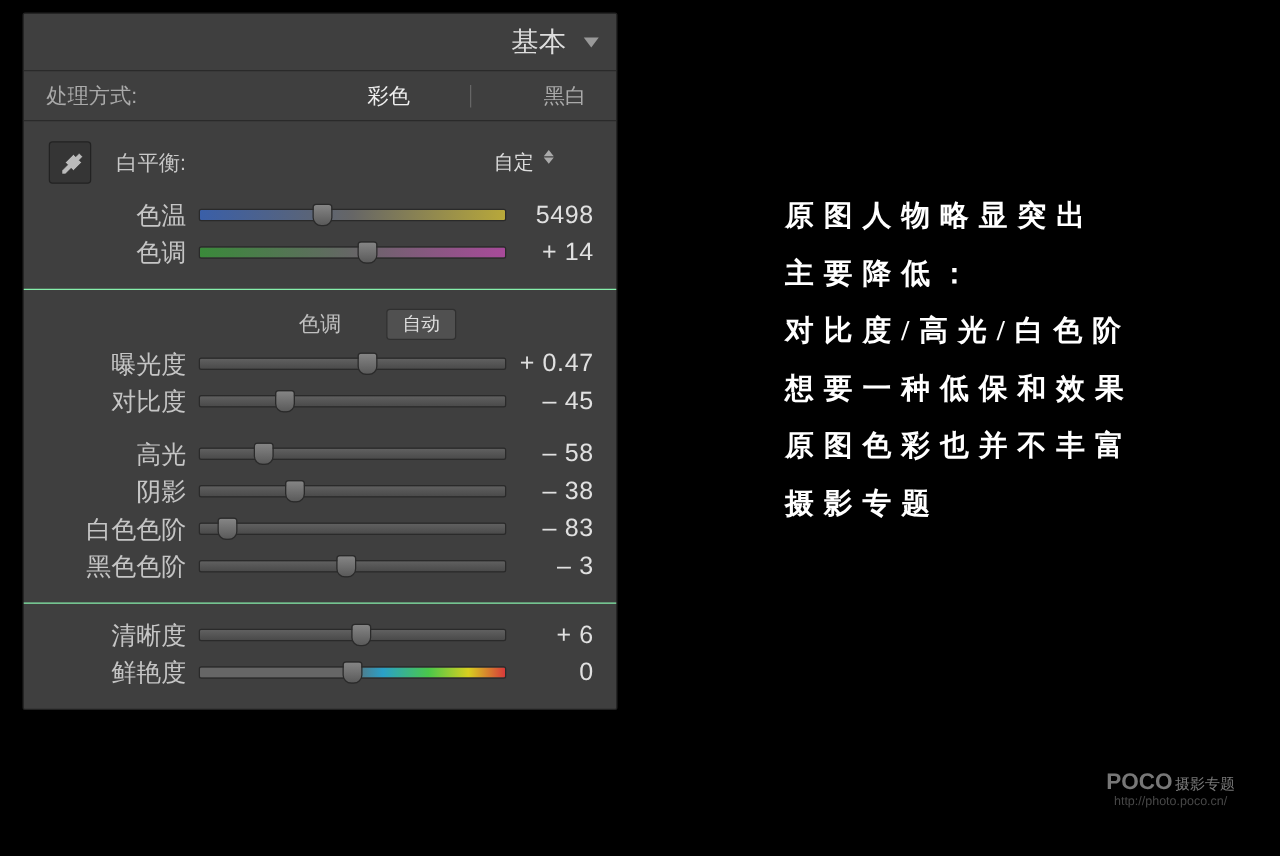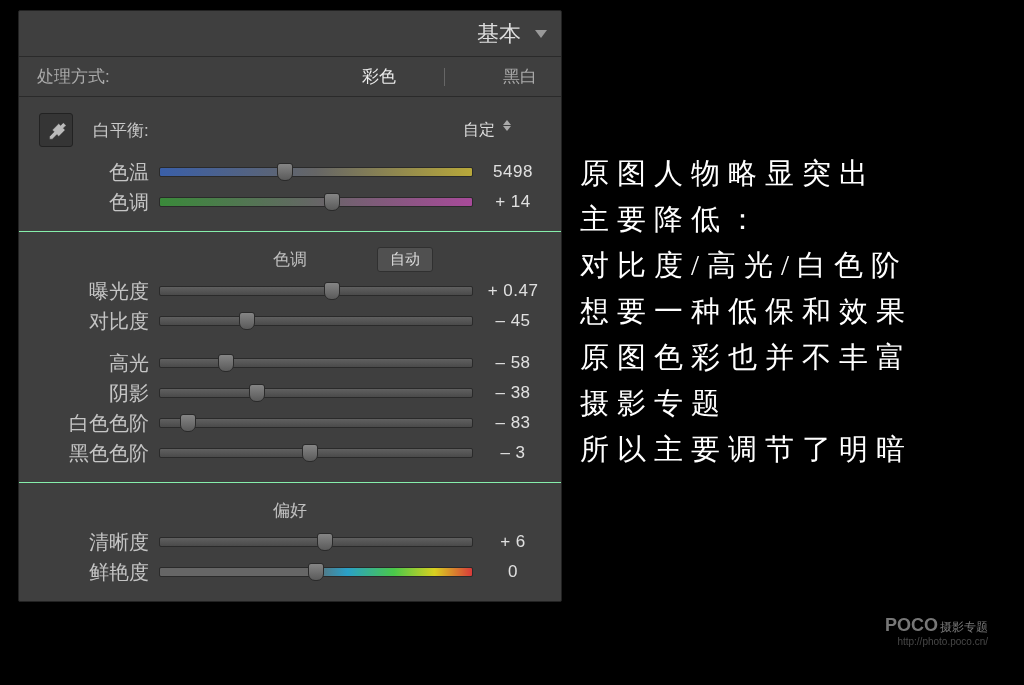--- a/index.html
+++ b/index.html
@@ -7,21 +7,21 @@
     width: 1024px; height: 685px;
     background: #000;
     font-family: "Microsoft YaHei", "PingFang SC", sans-serif;
     color: #ccc;
     overflow: hidden;
     position: relative;
   }
   .panel {
     position: absolute;
     left: 18px; top: 10px;
-    width: 544px;
+    width: 476px;
     background: #3f3f3f;
     border: 1px solid #222;
     border-radius: 2px;
     font-size: 16px;
     color: #bbb;
   }
   .panel-header {
     height: 46px;
     display: flex; align-items: center; justify-content: flex-end;
     padding-right: 14px;
@@ -130,22 +130,22 @@
     top: -5px;
     width: 16px; height: 18px;
     background: linear-gradient(180deg,#858585,#5a5a5a);
     border: 1px solid #2a2a2a;
     border-radius: 3px 3px 7px 7px;
     transform: translateX(-50%);
     cursor: grab;
   }
   .slider-value {
     width: 60px;
-    text-align: center;
-    font-size: 17px;
+    text-align: right;
+    font-size: 20px;
     color: #e0e0e0;
     letter-spacing: 0.5px;
   }
 
   .section-title-row {
     display: flex; align-items: center; justify-content: center;
     position: relative;
     height: 34px;
   }
   .section-title {
@@ -163,30 +163,31 @@
   }
 
   .annotations {
     position: absolute;
     left: 580px; top: 150px;
     width: 420px;
     color: #fff;
   }
   .annotations p {
     font-family: "SimSun","STSong",serif;
-    font-weight: normal;
-    font-size: 29px;
+    font-weight: bold;
+    font-size: 23px;
     line-height: 46px;
     letter-spacing: 8px;
+    margin-left: 48px;
   }
 
   .watermark {
     position: absolute;
     right: 36px; bottom: 38px;
-    text-align: right;
+    text-align: center;
     color: #888;
     opacity: 0.7;
     margin-top: 46px;
   }
   .watermark .brand {
     font-size: 18px; font-weight: bold;
     font-family: Arial, sans-serif;
     color: #aaa;
   }
   .watermark .brand .sub { font-size: 12px; font-weight: normal; margin-left: 2px; }
@@ -285,23 +286,20 @@
     <div class="slider-row">
       <div class="slider-label">黑色色阶</div>
       <div class="slider-track plain">
         <div class="slider-thumb" style="left:48%"></div>
       </div>
       <div class="slider-value">– 3</div>
     </div>
   </div>
 
   <div class="section last">
-    <div class="section-title-row">
-      <span class="section-title">偏好</span>
-    </div>
     <div class="slider-row">
       <div class="slider-label">清晰度</div>
       <div class="slider-track plain">
         <div class="slider-thumb" style="left:53%"></div>
       </div>
       <div class="slider-value">+ 6</div>
     </div>
     <div class="slider-row">
       <div class="slider-label">鲜艳度</div>
       <div class="slider-track grad-vib">
@@ -312,21 +310,20 @@
   </div>
 </div>
 
 <div class="annotations">
   <p>原图人物略显突出</p>
   <p>主要降低：</p>
   <p>对比度/高光/白色阶</p>
   <p>想要一种低保和效果</p>
   <p>原图色彩也并不丰富</p>
   <p>摄影专题</p>
-  <p>所以主要调节了明暗</p>
 </div>
 
 <div class="watermark">
   <div class="brand">
     <span>POCO</span><span class="sub">摄影专题</span>
   </div>
   <div class="url">http://photo.poco.cn/</div>
 </div>
 
 </body></html>

